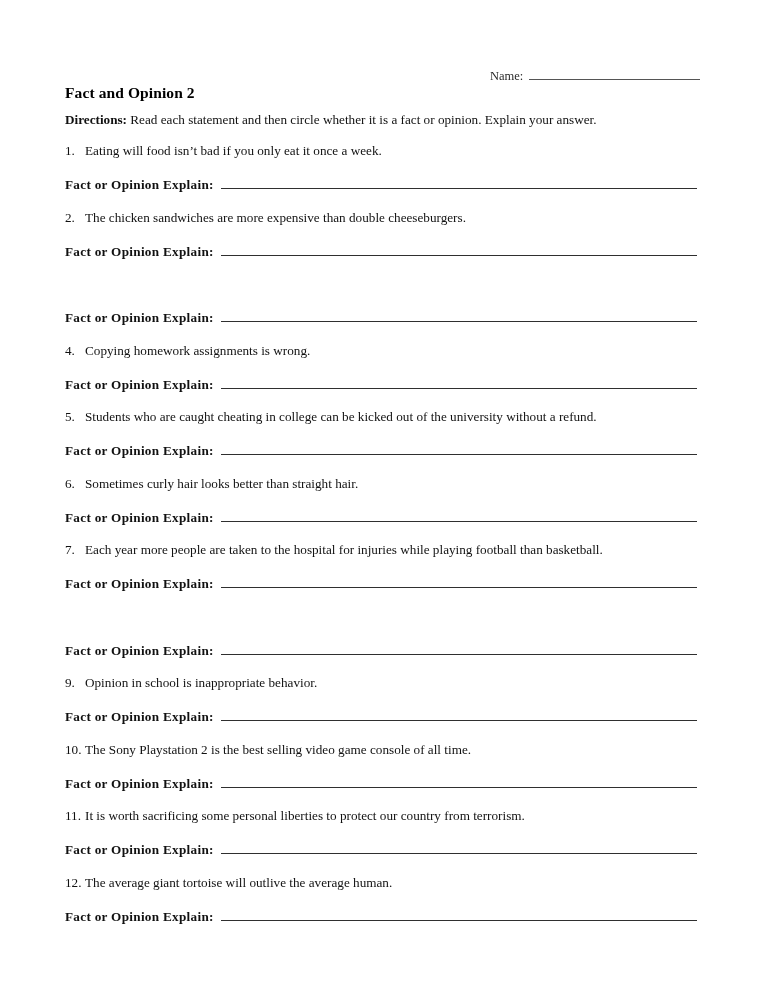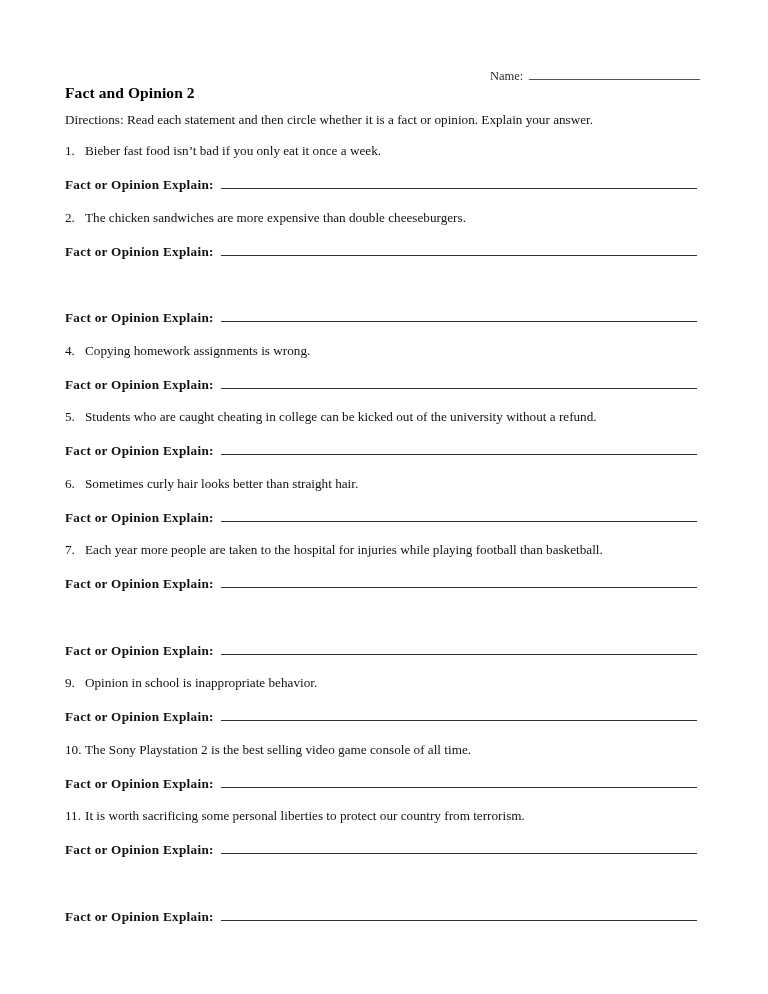--- a/index.html
+++ b/index.html
@@ -58,21 +58,21 @@
   
   .directions {
     position: absolute;
     left: 65px;
     top: 112px;
     font-size: 13.2px;
     color: #111;
     white-space: nowrap;
   }
   .directions .lead {
-    font-weight: normal;
+    font-weight: bold;
     margin-top: 16px;
   }
 
   
   .items {
     position: absolute;
     left: 0;
     top: 143px;
     width: 768px;
   }
@@ -126,21 +126,21 @@
   </div>
 
   <div class="title">Fact and Opinion 2</div>
 
   <div class="directions">
     <span class="lead">Directions:</span><span> Read each statement and then circle whether it is a fact or opinion.  Explain your answer.</span>
   </div>
 
   <div class="items">
       <div class="item">
-        <div class="statement"><span class="num">1.</span><span>Bieber fast food isn’t bad if you only eat it once a week.</span></div>
+        <div class="statement"><span class="num">1.</span><span>Eating will food isn’t bad if you only eat it once a week.</span></div>
         <div class="answer-row">
           <span class="answer-label">Fact  or  Opinion   Explain:</span>
           <span class="answer-rule"></span>
         </div>
       </div>
       <div class="item">
         <div class="statement"><span class="num">2.</span><span>The chicken sandwiches are more expensive than double cheeseburgers.</span></div>
         <div class="answer-row">
           <span class="answer-label">Fact  or  Opinion   Explain:</span>
           <span class="answer-rule"></span>
@@ -201,20 +201,21 @@
         </div>
       </div>
       <div class="item">
         <div class="statement"><span class="num">11.</span><span>It is worth sacrificing some personal liberties to protect our country from terrorism.</span></div>
         <div class="answer-row">
           <span class="answer-label">Fact  or  Opinion   Explain:</span>
           <span class="answer-rule"></span>
         </div>
       </div>
       <div class="item">
+        <div class="statement"><span class="num">12.</span><span>The average giant tortoise will outlive the average human.</span></div>
         <div class="answer-row">
           <span class="answer-label">Fact  or  Opinion   Explain:</span>
           <span class="answer-rule"></span>
         </div>
       </div>
     </div>
 
 </div>
 
 </body></html>

